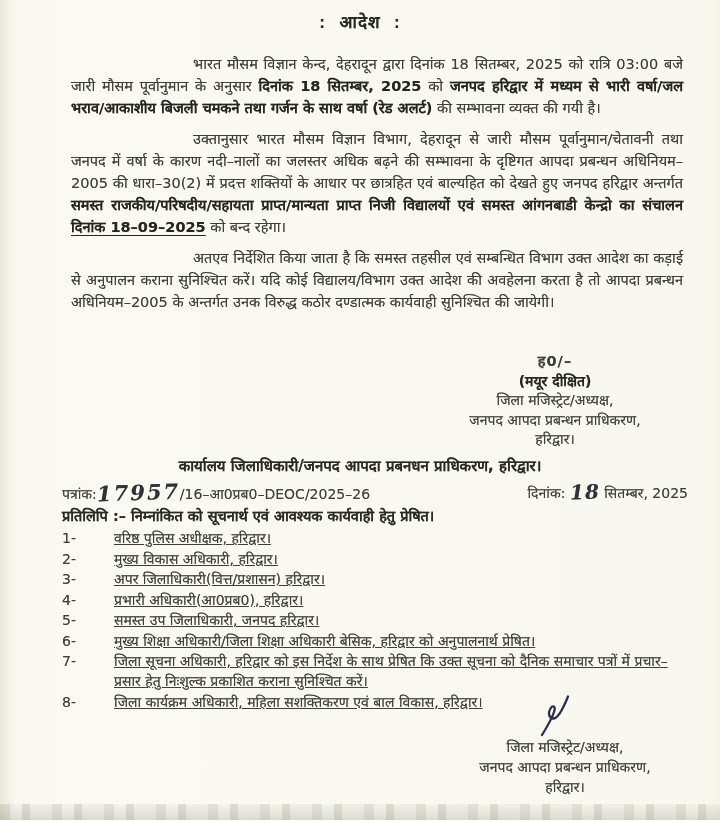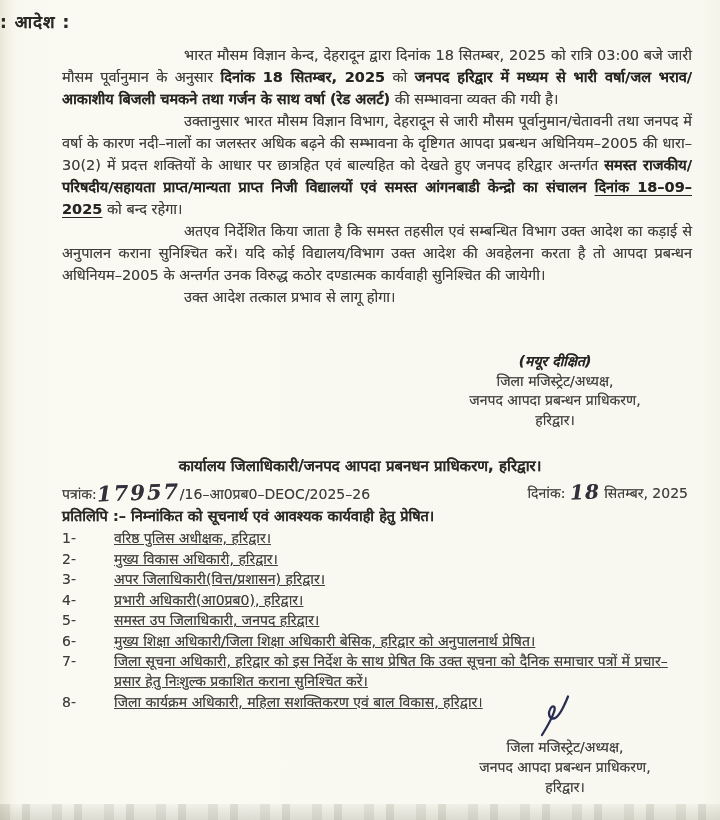--- a/index.html
+++ b/index.html
@@ -25,39 +25,40 @@
       repeating-linear-gradient(90deg,
         rgba(110,112,92,.16) 0 10px, rgba(110,112,92,.04) 10px 22px,
         rgba(110,112,92,.20) 22px 30px, rgba(110,112,92,.06) 30px 52px),
       linear-gradient(0deg, rgba(120,120,100,.18), rgba(120,120,100,0));
     pointer-events:none;
   }
   .scan-text { text-shadow: 0 0 .6px rgba(70,68,62,.55); }
 
   .title {
     position:absolute; top:10px; left:0; width:100%;
-    text-align:left; font-weight:bold; font-size:17px; color:#2a2926;
+    text-align:center; font-weight:bold; font-size:17px; color:#2a2926;
     letter-spacing:1px;
+    font-family:Liberation Mono, monospace;
   }
 
   .body-text {
     position:absolute; top:44px; left:62px; width:630px;
     font-size:14.5px; line-height:22px; text-align:justify;
   }
-  .body-text p { margin:0; text-indent:122px; }
+  .body-text p { margin:9px; text-indent:122px; }
   .body-text p.no-justify { text-align:left; }
   .b { font-weight:bold; color:#262522; }
   .u { text-decoration:underline; text-underline-offset:3px; }
 
   .sign-top {
     position:absolute; top:352px; left:430px; width:250px;
     text-align:center; font-size:14px; line-height:19.5px;
   }
   .sign-top .so { font-weight:bold; font-size:14.5px; letter-spacing:1px; }
-  .sign-top .name { font-weight:bold; color:#262522;font-style:italic; }
+  .sign-top .name { font-weight:bold; color:#262522; }
 
   .office-heading {
     position:absolute; top:455px; left:0; width:100%;
     text-align:center; font-weight:bold; font-size:15px; color:#2a2926;
   }
 
   .ref-row { position:absolute; top:479px; left:62px; width:628px; height:30px; font-size:14px; }
   .ref-left { position:absolute; left:0; top:0; white-space:nowrap; }
   .ref-date { position:absolute; right:2px; top:0; white-space:nowrap; }
   .handwritten {
@@ -91,24 +92,24 @@
 <body>
 
 <div class="page scan-text">
 
   <div class="title">: आदेश :</div>
 
   <div class="body-text">
     <p><span>भारत मौसम विज्ञान केन्द, देहरादून द्वारा दिनांक 18 सितम्बर, 2025 को रात्रि 03:00 बजे जारी मौसम पूर्वानुमान के अनुसार </span><span class="b">दिनांक 18 सितम्बर, 2025</span><span> को </span><span class="b">जनपद हरिद्वार में मध्यम से भारी वर्षा/जल भराव/आकाशीय बिजली चमकने तथा गर्जन के साथ वर्षा (रेड अलर्ट)</span><span> की सम्भावना व्यक्त की गयी है।</span></p>
     <p><span>उक्तानुसार भारत मौसम विज्ञान विभाग, देहरादून से जारी मौसम पूर्वानुमान/चेतावनी तथा जनपद में वर्षा के कारण नदी–नालों का जलस्तर अधिक बढ़ने की सम्भावना के दृष्टिगत आपदा प्रबन्धन अधिनियम–2005 की धारा–30(2) में प्रदत्त शक्तियों के आधार पर छात्रहित एवं बाल्यहित को देखते हुए जनपद हरिद्वार अन्तर्गत </span><span class="b">समस्त राजकीय/परिषदीय/सहायता प्राप्त/मान्यता प्राप्त निजी विद्यालयों एवं समस्त आंगनबाडी केन्द्रो का संचालन </span><span class="b u">दिनांक 18–09–2025</span><span> को बन्द रहेगा।</span></p>
     <p><span>अतएव निर्देशित किया जाता है कि समस्त तहसील एवं सम्बन्धित विभाग उक्त आदेश का कड़ाई से अनुपालन कराना सुनिश्चित करें। यदि कोई विद्यालय/विभाग उक्त आदेश की अवहेलना करता है तो आपदा प्रबन्धन अधिनियम–2005 के अन्तर्गत उनक विरुद्ध कठोर दण्डात्मक कार्यवाही सुनिश्चित की जायेगी।</span></p>
-    <p class="no-justify"><span>उक्त आदेश तत्काल प्रभाव से लागू होगा।</span></p>
   </div>
 
   <div class="sign-top">
+    <div class="so">ह0/–</div>
     <div class="name">(मयूर दीक्षित)</div>
     <div>जिला मजिस्ट्रेट/अध्यक्ष,</div>
     <div>जनपद आपदा प्रबन्धन प्राधिकरण,</div>
     <div>हरिद्वार।</div>
   </div>
 
   <div class="office-heading">कार्यालय जिलाधिकारी/जनपद आपदा प्रबनधन प्राधिकरण, हरिद्वार।</div>
 
   <div class="ref-row">
     <div class="ref-left">

